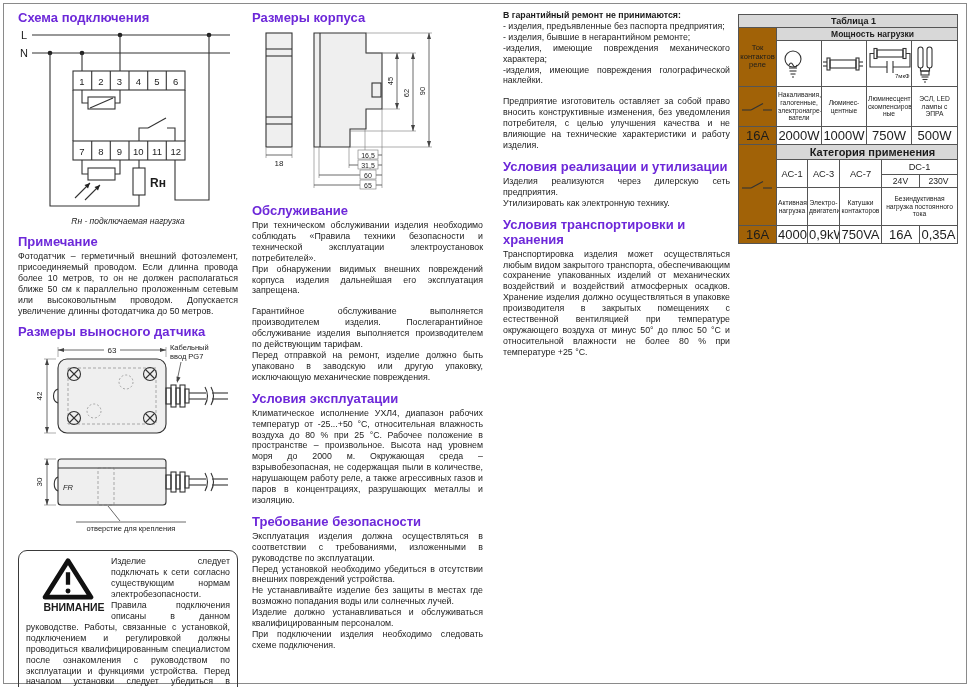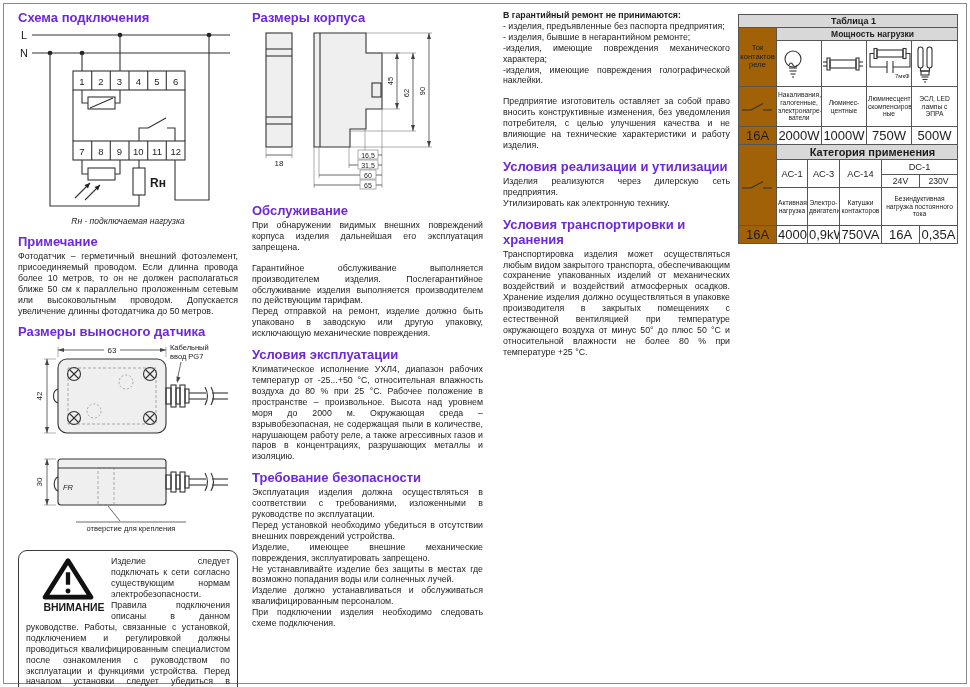--- a/index.html
+++ b/index.html
@@ -328,31 +328,31 @@
       <g>
         <line class="thin" x1="62" y1="120" x2="62" y2="161"></line>
         <line class="thin" x1="130" y1="151" x2="130" y2="161"></line>
         <line class="dim" x1="62" y1="158" x2="130" y2="158"></line>
         <rect x="108" y="153" width="16" height="9" fill="#fff" stroke="#777" stroke-width="0.6"></rect>
         <text class="svgtxt" x="116" y="160.5" font-size="7" text-anchor="middle">65</text>
       </g>
     </svg>
 
     <h3>Обслуживание</h3>
+    <p>При техническом обслуживании изделия необходимо соблюдать «Правила техники безопасности и технической эксплуатации электроустановок потребителей».</p>
     <p>При обнаружении видимых внешних повреждений корпуса изделия дальнейшая его эксплуатация запрещена.</p>
     <p class="gap">Гарантийное обслуживание выполняется производителем изделия. Послегарантийное обслуживание изделия выполняется производителем по действующим тарифам.</p>
     <p>Перед отправкой на ремонт, изделие должно быть упаковано в заводскую или другую упаковку, исключающую механические повреждения.</p>
 
     <h3>Условия эксплуатации</h3>
     <p>Климатическое исполнение УХЛ4, диапазон рабочих температур от -25...+50 °С, относительная влажность воздуха до 80 % при 25 °С. Рабочее положение в пространстве – произвольное. Высота над уровнем моря до 2000 м. Окружающая среда – взрывобезопасная, не содержащая пыли в количестве, нарушающем работу реле, а также агрессивных газов и паров в концентрациях, разрушающих металлы и изоляцию.</p>
 
     <h3>Требование безопасности</h3>
     <p>Эксплуатация изделия должна осуществляться в соответствии с требованиями, изложенными в руководстве по эксплуатации.</p>
     <p>Перед установкой необходимо убедиться в отсутствии внешних повреждений устройства.</p>
-    <p>Изделие, имеющее внешние механические повреждения, эксплуатировать запрещено.</p>
     <p>Не устанавливайте изделие без защиты в местах где возможно попадания воды или солнечных лучей.</p>
     <p>Изделие должно устанавливаться и обслуживаться квалифицированным персоналом.</p>
     <p>При подключении изделия необходимо следовать схеме подключения.</p>
 
   </div>
 
   <div class="col" id="col3">
     <p class="smallbold">В гарантийный ремонт не принимаются:</p>
     <p>- изделия, предъявленные без паспорта предприятия;</p>
     <p>- изделия, бывшие в негарантийном ремонте;</p>
@@ -470,21 +470,21 @@
             <line class="ln" x1="2" y1="10" x2="11" y2="10"></line>
             <line class="ln" x1="11" y1="10" x2="23" y2="3.5"></line>
             <line class="ln" x1="23" y1="10" x2="32" y2="10"></line>
           </svg>
         </td>
         <td colspan="5" class="band" style="font-size:11px">Категория применения</td>
       </tr>
       <tr style="height:15px">
         <td rowspan="2" class="catname">AC-1</td>
         <td rowspan="2" class="catname">AC-3</td>
-        <td rowspan="2" class="catname">AC-14</td>
+        <td rowspan="2" class="catname">AC-7</td>
         <td colspan="2" class="catname">DC-1</td>
       </tr>
       <tr style="height:13px">
         <td class="volt">24V</td>
         <td class="volt">230V</td>
       </tr>
       <tr style="height:38px">
         <td class="lbl">Активная нагрузка</td>
         <td class="lbl">Электро-двигатели</td>
         <td class="lbl">Катушки контакторов</td>

